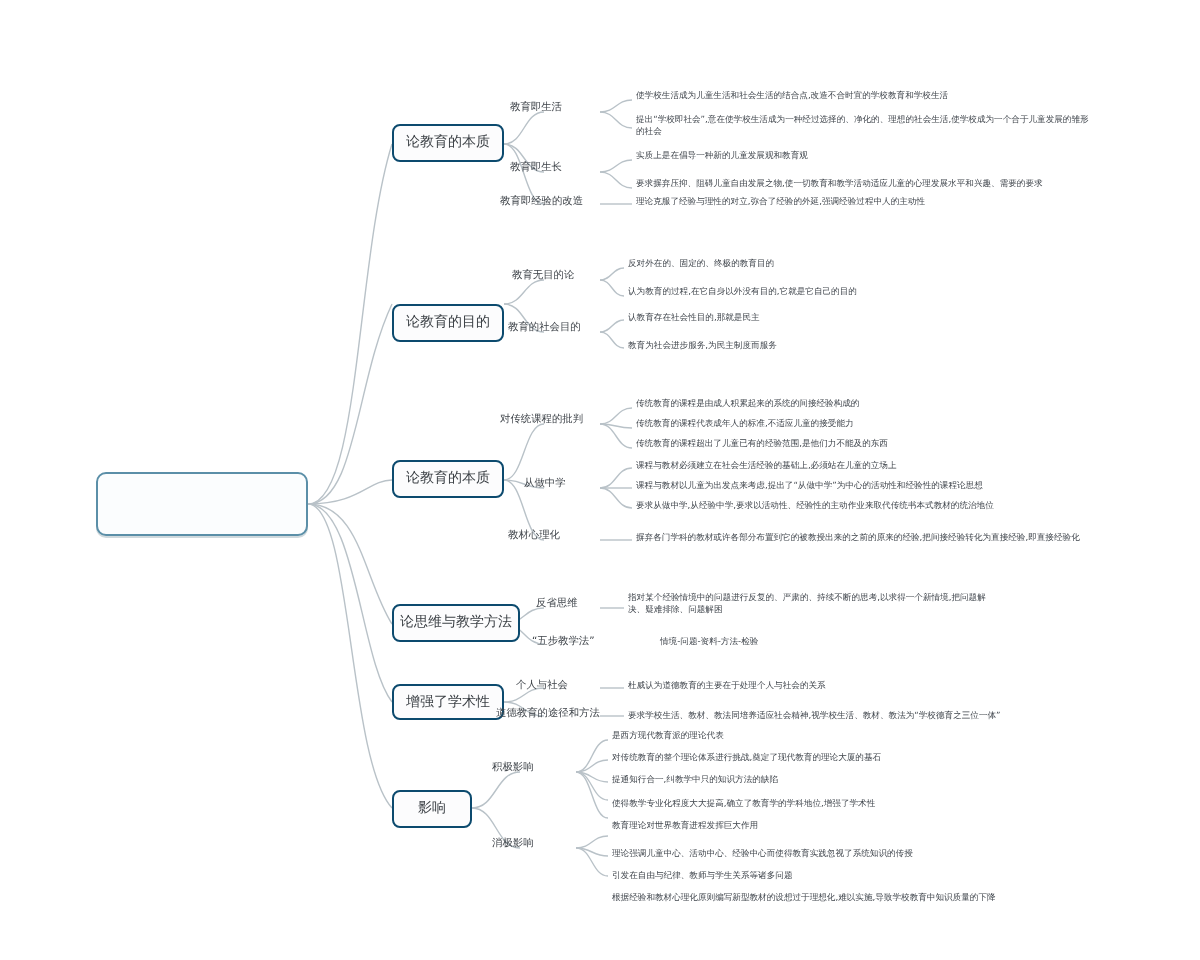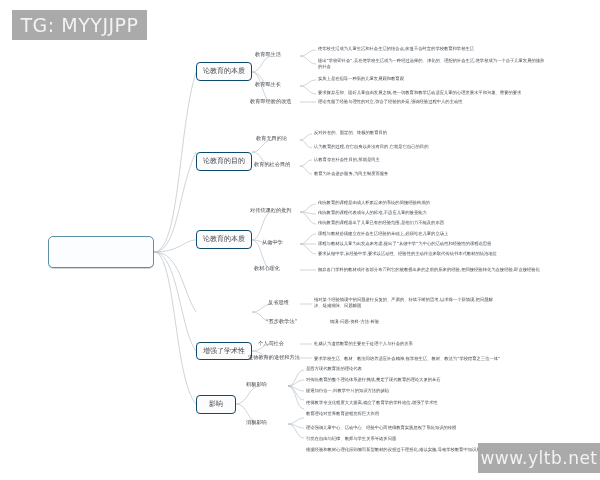--- a/index.html
+++ b/index.html
@@ -163,20 +163,23 @@
     <span>教材心理化</span>
   </div>
   <div class="node leaf" style="left:318px;top:200px;">传统教育的课程是由成人积累起来的系统的间接经验构成的</div>
   <div class="node leaf" style="left:318px;top:210px;">传统教育的课程代表成年人的标准,不适应儿童的接受能力</div>
   <div class="node leaf" style="left:318px;top:220px;">传统教育的课程超出了儿童已有的经验范围,是他们力不能及的东西</div>
   <div class="node leaf" style="left:318px;top:231px;">课程与教材必须建立在社会生活经验的基础上,必须站在儿童的立场上</div>
   <div class="node leaf" style="left:318px;top:241px;">课程与教材以儿童为出发点来考虑,提出了“从做中学”为中心的活动性和经验性的课程论思想</div>
   <div class="node leaf" style="left:318px;top:251px;">要求从做中学,从经验中学,要求以活动性、经验性的主动作业来取代传统书本式教材的统治地位</div>
   <div class="node leaf" style="left:318px;top:267px;">摒弃各门学科的教材或许各部分布置到它的被教授出来的之前的原来的经验,把间接经验转化为直接经验,即直接经验化</div>
 
+  <div class="node l1" style="left:196px;top:302px;width:64px;height:19px;">
+    <span>论思维与教学方法</span>
+  </div>
   <div class="node l2" style="left:268px;top:300px;">
     <span>反省思维</span>
   </div>
   <div class="node l2" style="left:266px;top:319px;">
     <span>“五步教学法”</span>
   </div>
   <div class="node leaf wrap" style="left:314px;top:297px;width:180px;">指对某个经验情境中的问题进行反复的、严肃的、持续不断的思考,以求得一个新情境,把问题解决、疑难排除、问题解困</div>
   <div class="node leaf" style="left:330px;top:319px;">情境-问题-资料-方法-检验</div>
 
   <div class="node l1" style="left:196px;top:342px;width:56px;height:18px;">
@@ -202,16 +205,14 @@
   </div>
   <div class="node leaf" style="left:306px;top:366px;">是西方现代教育派的理论代表</div>
   <div class="node leaf" style="left:306px;top:377px;">对传统教育的整个理论体系进行挑战,奠定了现代教育的理论大厦的基石</div>
   <div class="node leaf" style="left:306px;top:388px;">提通知行合一,纠教学中只的知识方法的缺陷</div>
   <div class="node leaf" style="left:306px;top:400px;">使得教学专业化程度大大提高,确立了教育学的学科地位,增强了学术性</div>
   <div class="node leaf" style="left:306px;top:411px;">教育理论对世界教育进程发挥巨大作用</div>
   <div class="node leaf" style="left:306px;top:425px;">理论强调儿童中心、活动中心、经验中心而使得教育实践忽视了系统知识的传授</div>
   <div class="node leaf" style="left:306px;top:436px;">引发在自由与纪律、教师与学生关系等诸多问题</div>
   <div class="node leaf" style="left:306px;top:447px;">根据经验和教材心理化原则编写新型教材的设想过于理想化,难以实施,导致学校教育中知识质量的下降</div>
 
-  <div class="wm" id="wm-tl">TG: MYYJJPP</div>
-  <div class="wm" id="wm-br">www.yltb.net</div>
 
 </div>
 
 </body></html>

